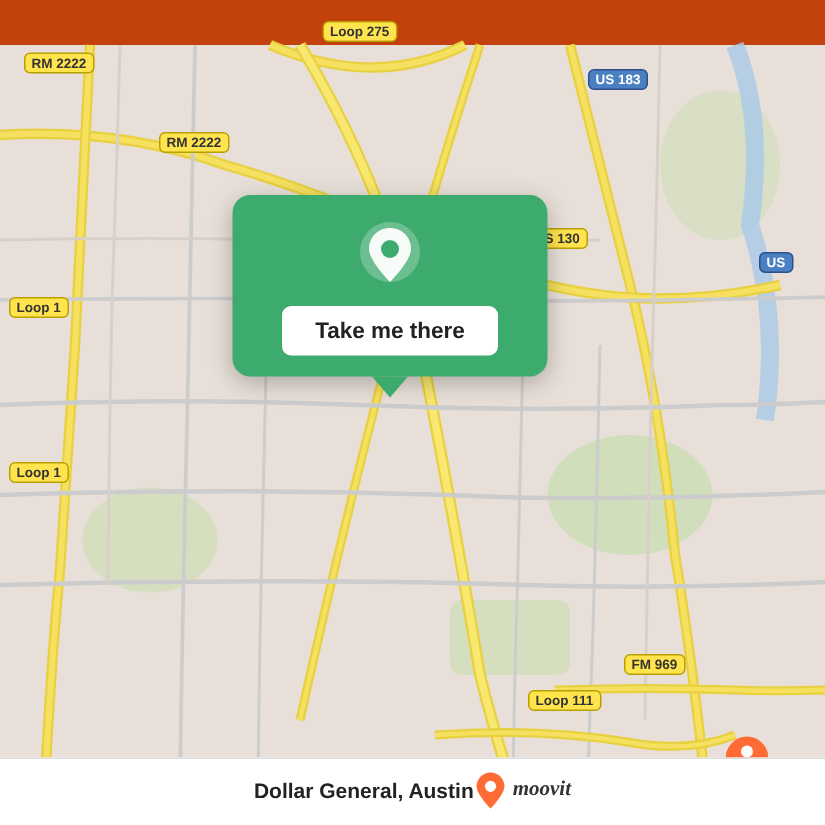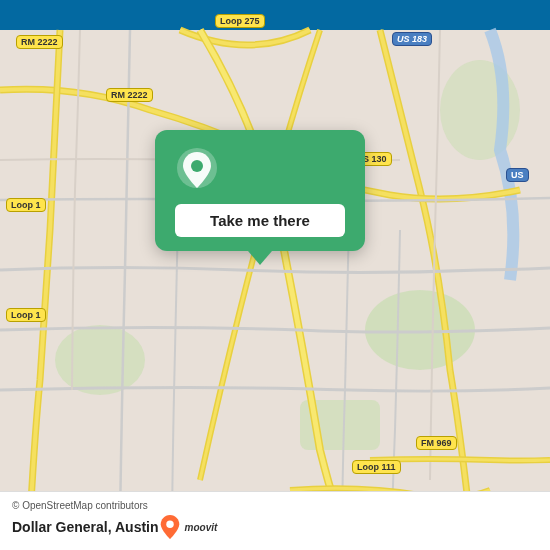--- a/index.html
+++ b/index.html
@@ -8,21 +8,21 @@
       height: 550px;
       overflow: hidden;
       font-family: Arial, sans-serif;
       position: relative;
     }
 
     #map-container {
       width: 550px;
       height: 550px;
       position: relative;
-      background-color: #0369a1;
+      background-color: #c2410c;
       overflow: hidden;
     }
 
     
     .map-svg {
       position: absolute;
       top: 0; left: 0;
       width: 100%;
       height: 100%;
     }
@@ -30,20 +30,21 @@
     
     .popup-card {
       position: absolute;
       top: 130px;
       left: 155px;
       width: 210px;
       background: #3daa6e;
       border-radius: 12px;
       display: flex;
       flex-direction: column;
+      align-items: center;
       padding: 18px 20px 14px 20px;
       box-shadow: 0 4px 16px rgba(0,0,0,0.25);
       z-index: 10;
     }
 
     .popup-card::after {
       content: '';
       position: absolute;
       bottom: -14px;
       left: 50%;
@@ -85,45 +86,46 @@
 
     .osm-credit {
       font-size: 10px;
       color: #555;
       margin-bottom: 3px;
     }
 
     .location-row {
       display: flex;
       align-items: center;
-      justify-content: flex-start;
+      justify-content: center;
     }
 
     .location-name {
       font-size: 14px;
       font-weight: 600;
       color: #222;
     }
 
     .moovit-logo {
       display: flex;
       align-items: center;
       gap: 4px;
     }
 
     .moovit-pin {
       width: 22px;
       height: 26px;
     }
 
     .moovit-text {
-      font-size: 10px;
+      font-size: 14px;
       font-weight: 700;
       color: #333;
       font-style: italic;
+      font-family: Liberation Serif, serif;
     }
 
     
     .road-badge {
       position: absolute;
       background: #ffe44d;
       border: 1.5px solid #b8a000;
       border-radius: 4px;
       font-size: 9px;
       font-weight: 700;
@@ -194,42 +196,41 @@
 
     <path d="M 290 460 Q 360 455 420 465 Q 460 472 490 460" stroke="#e8d040" stroke-width="6" fill="none"></path>
     <path d="M 290 460 Q 360 455 420 465 Q 460 472 490 460" stroke="#f5e060" stroke-width="3" fill="none"></path>
 
     <ellipse cx="498" cy="475" rx="14" ry="14" fill="#ff6b35"></ellipse>
     <path d="M 498 462 Q 506 462 510 468 Q 514 474 510 480 L 498 492 L 486 480 Q 482 474 486 468 Q 490 462 498 462 Z" fill="#ff6b35"></path>
     <circle cx="498" cy="471" r="4" fill="white"></circle>
   </svg>
 
   <div class="road-badge" style="top:14px; left:215px;">Loop 275</div>
-  <div class="road-badge blue" style="top:32px; left:392px;font-style:italic;">US 183</div>
+  <div class="road-badge blue" style="top:46px; left:392px;">US 183</div>
   <div class="road-badge" style="top:35px; left:16px;">RM 2222</div>
   <div class="road-badge" style="top:88px; left:106px;">RM 2222</div>
   <div class="road-badge" style="top:152px; left:358px;">S 130</div>
   <div class="road-badge" style="top:198px; left:6px;">Loop 1</div>
   <div class="road-badge" style="top:308px; left:6px;">Loop 1</div>
   <div class="road-badge blue" style="top:168px; left:506px;">US</div>
   <div class="road-badge" style="top:436px; left:416px;">FM 969</div>
   <div class="road-badge" style="top:460px; left:352px;">Loop 111</div>
 
   <div class="popup-card">
 
     <svg class="pin-icon" viewBox="0 0 44 44" xmlns="http://www.w3.org/2000/svg">
       <circle cx="22" cy="20" r="20" fill="rgba(255,255,255,0.25)"></circle>
       <path d="M22 4 C14 4 8 10 8 18 C8 26 22 40 22 40 C22 40 36 26 36 18 C36 10 30 4 22 4 Z" fill="white" opacity="0.95"></path>
       <circle cx="22" cy="18" r="6" fill="#3daa6e"></circle>
     </svg>
     <button class="take-me-there-btn">Take me there</button>
   </div>
 
   <div class="bottom-bar">
-    <div class="osm-credit">© OpenStreetMap contributors</div>
     <div class="location-row">
       <span class="location-name">
         <span>Dollar General</span>, <span>Austin</span>
       </span>
       <div class="moovit-logo">
         <svg class="moovit-pin" viewBox="0 0 22 28" xmlns="http://www.w3.org/2000/svg">
           <path d="M11 1 C5 1 1 6 1 11 C1 17 11 27 11 27 C11 27 21 17 21 11 C21 6 17 1 11 1 Z" fill="#ff6b35"></path>
           <circle cx="11" cy="11" r="4" fill="white"></circle>
         </svg>
         <span class="moovit-text">moovit</span>

